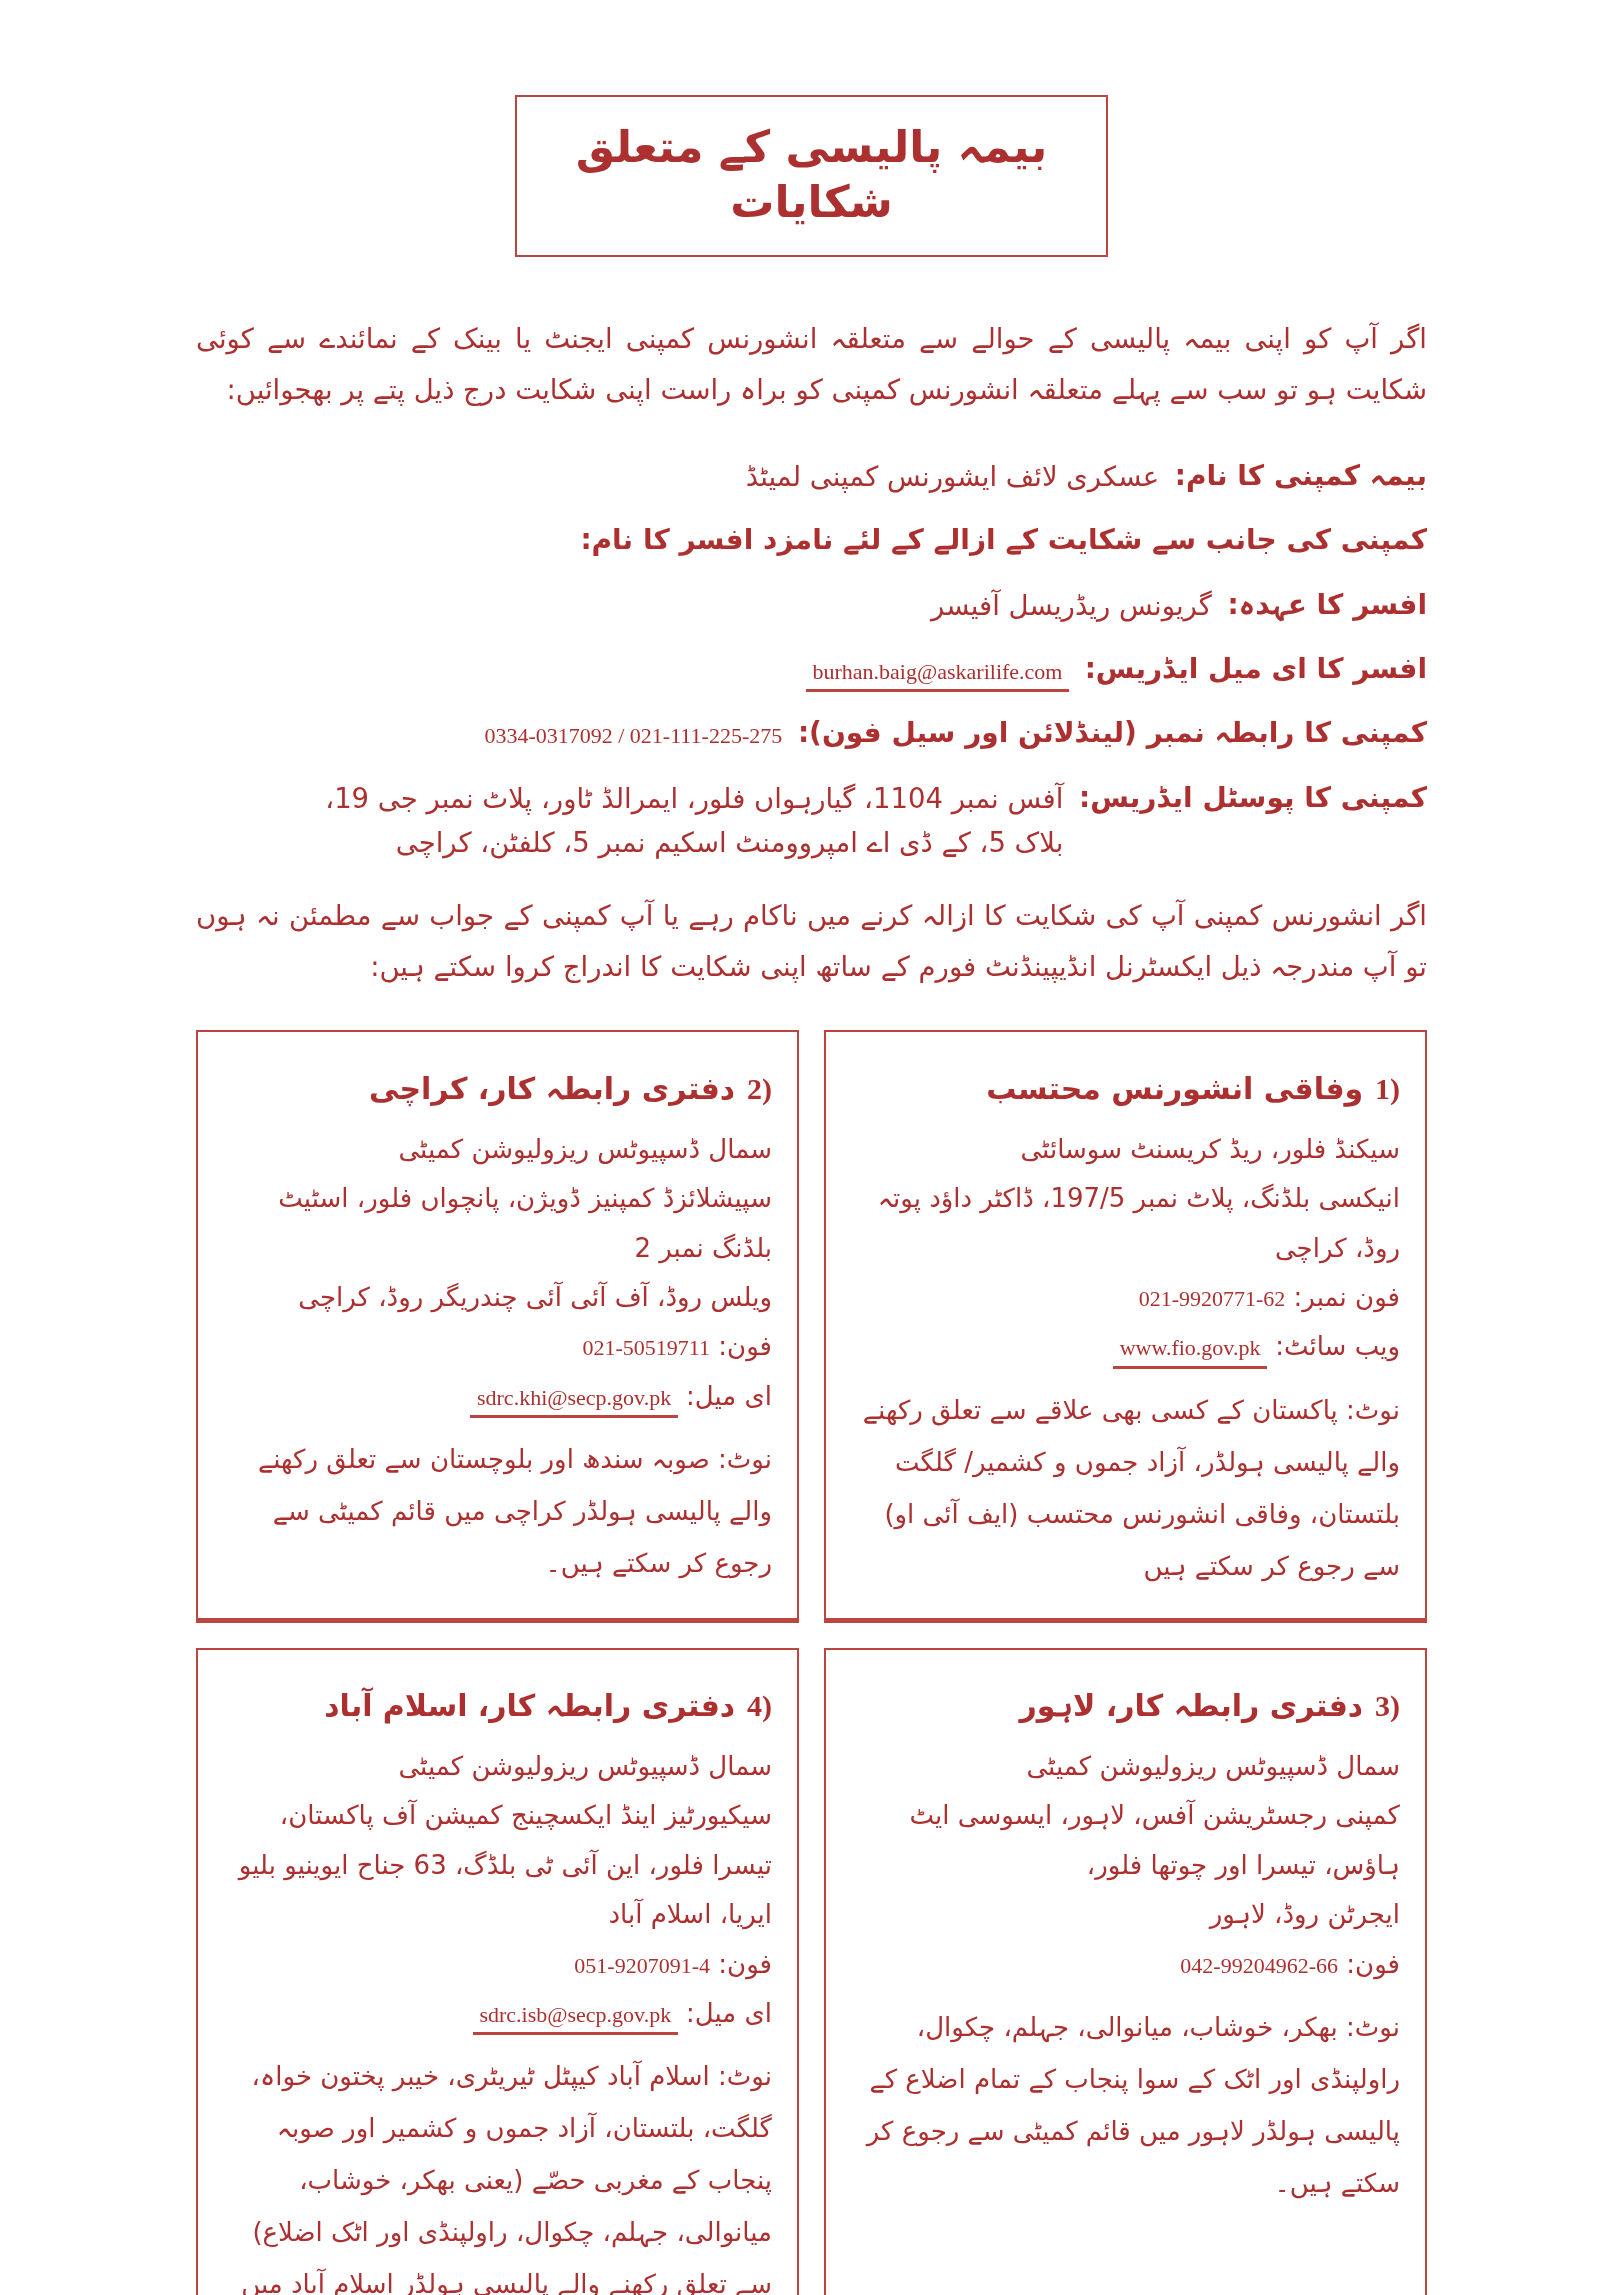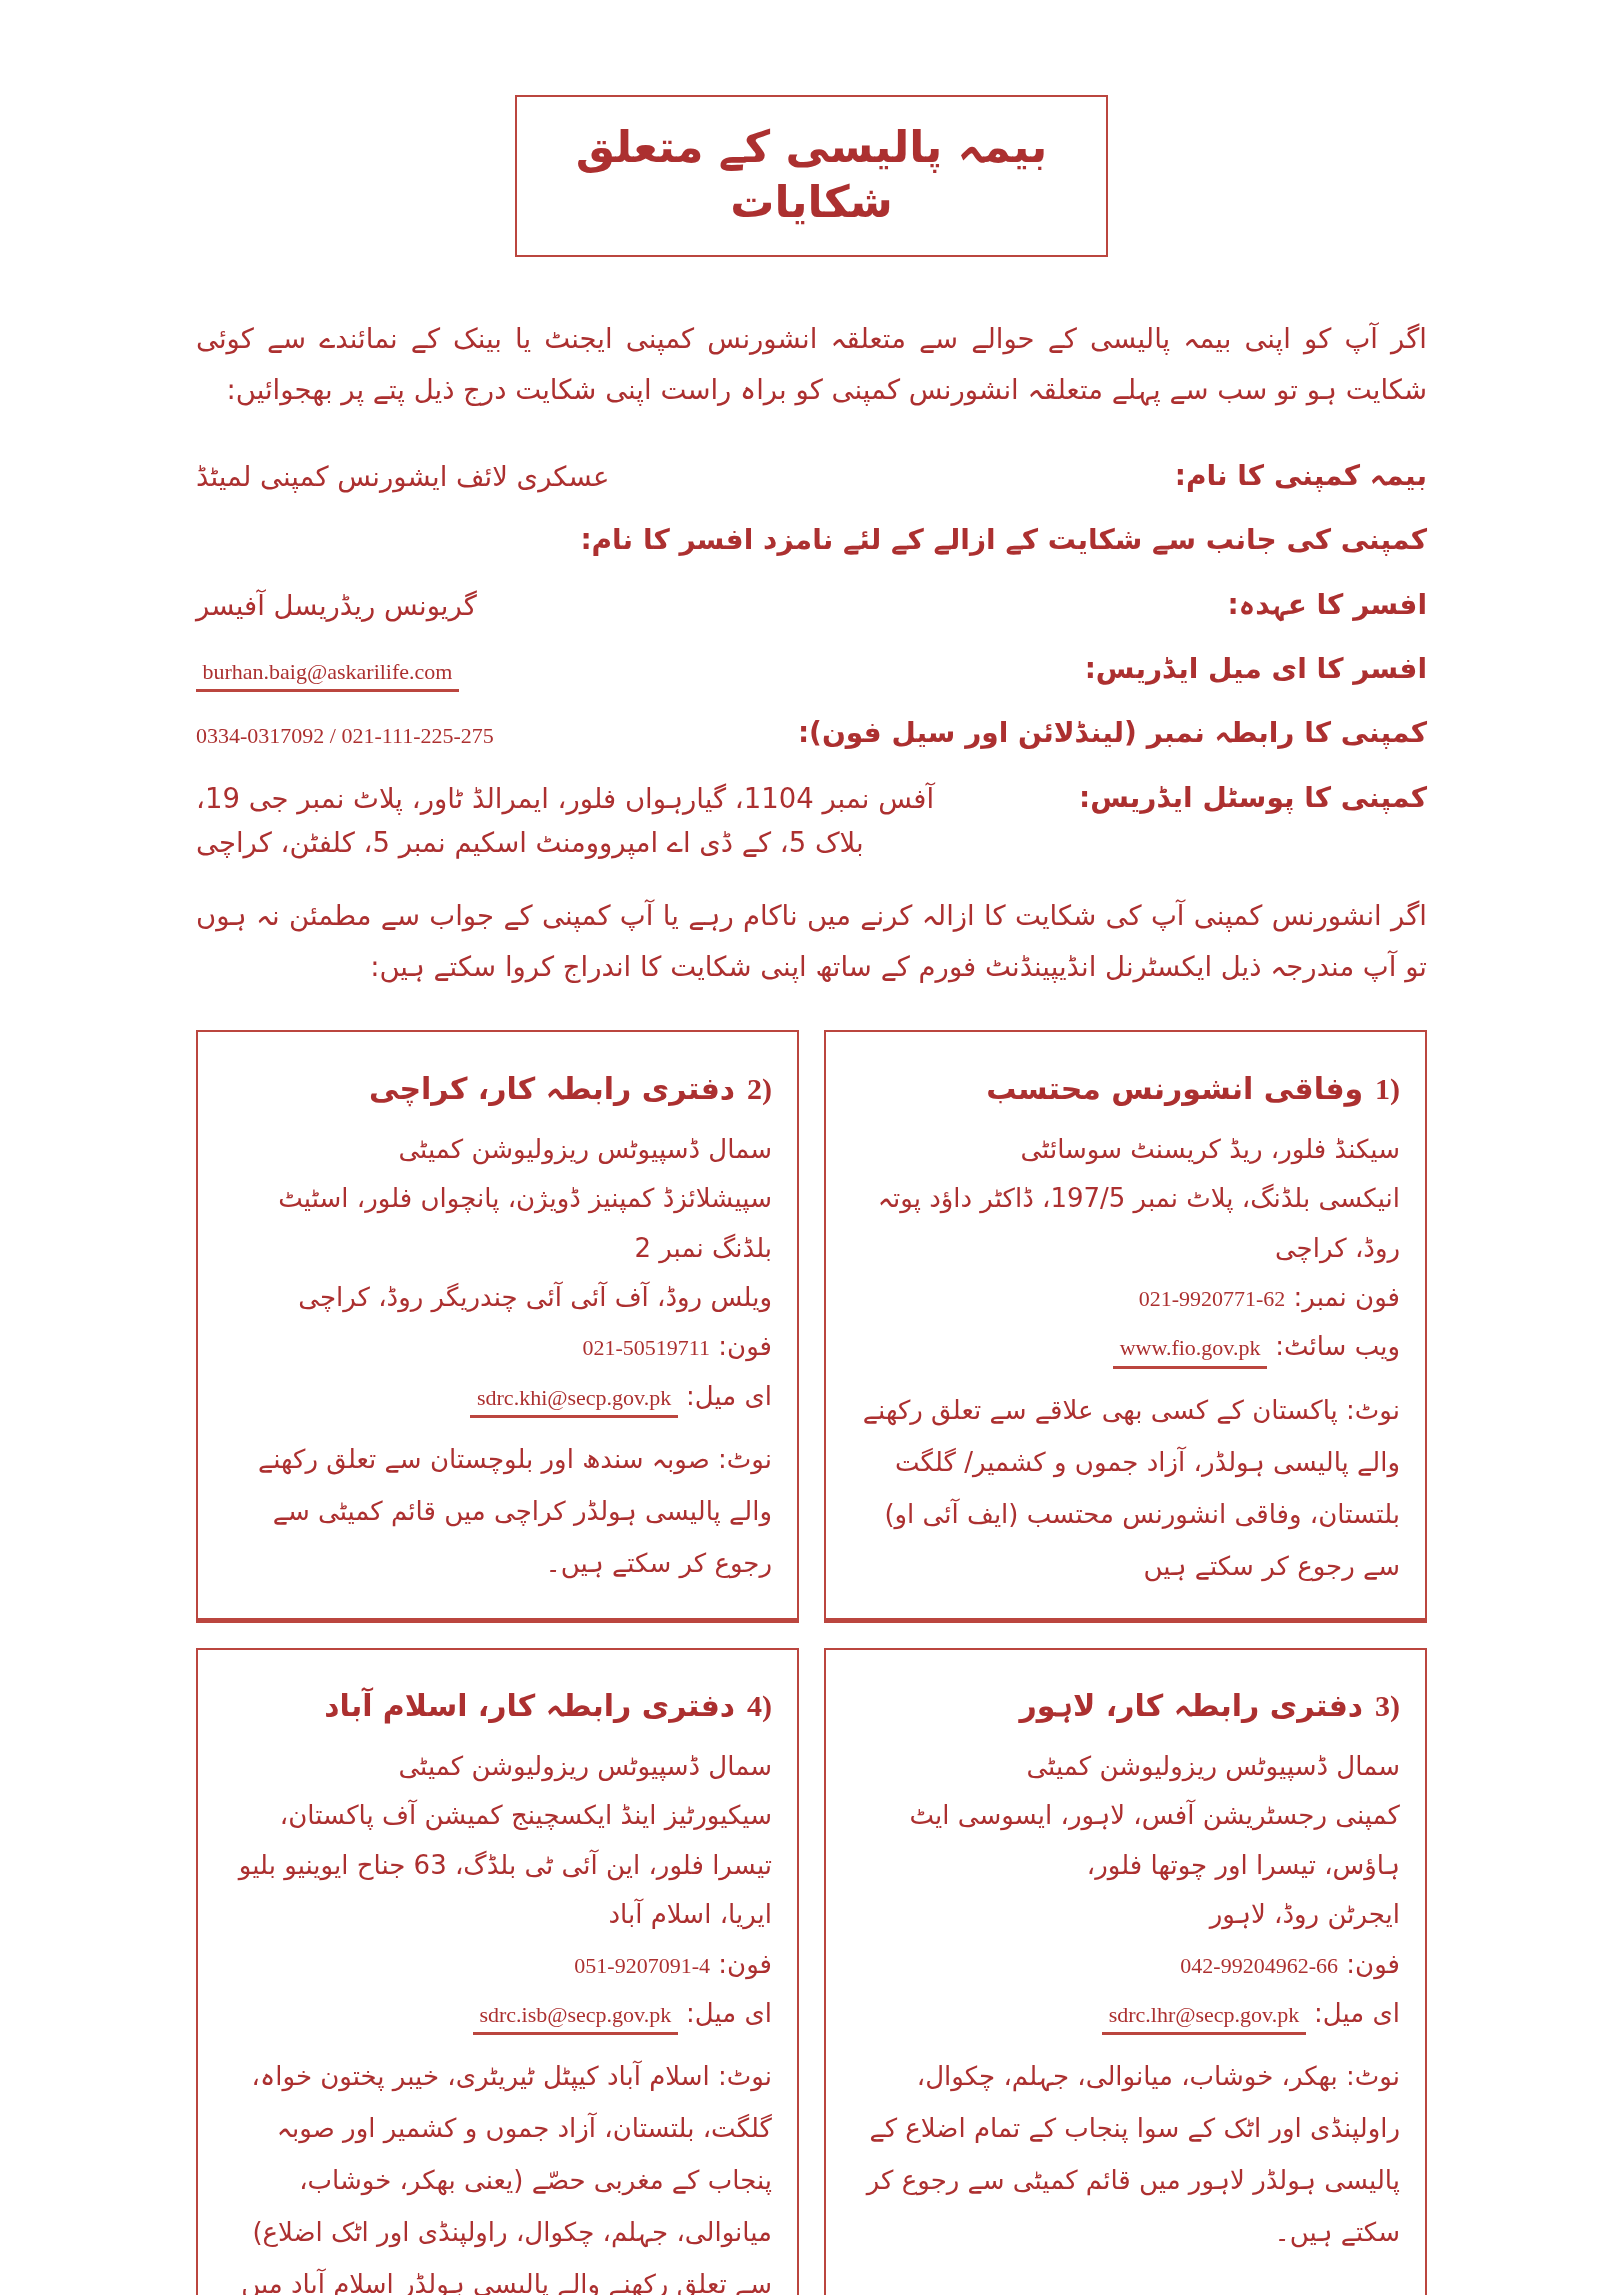--- a/index.html
+++ b/index.html
@@ -50,21 +50,21 @@
     margin-bottom:19.6px;
   }
   .info-label{
     font-size:28px;
     font-weight:bold;
     line-height:1.6;
     flex:0 1 auto;
   }
   .info-value{
     flex:1 1 auto;
-    text-align:left;
+    text-align:right;
     font-size:27.5px;
     line-height:1.6;
   }
   .ltr{
     direction:ltr;
     unicode-bidi:embed;
     font-family:"Liberation Serif","DejaVu Serif",serif;
     font-size:22px;
   }
   .link{
@@ -199,24 +199,20 @@
       <div class="forum-heading">
         <span class="num">3)</span><span>دفتری رابطہ کار، لاہور</span>
       </div>
       <div class="forum-line">سمال ڈسپیوٹس ریزولیوشن کمیٹی</div>
       <div class="forum-line">کمپنی رجسٹریشن آفس، لاہور، ایسوسی ایٹ ہاؤس، تیسرا اور چوتھا فلور،</div>
       <div class="forum-line">ایجرٹن روڈ، لاہور</div>
       <div class="forum-line">
         <span class="lbl">فون:</span>
         <span class="ltr">042-99204962-66</span>
       </div>
-      <div class="forum-line">
-        <span class="lbl">ای میل:</span>
-        <span class="ltr link">sdrc.lhr@secp.gov.pk</span>
-      </div>
       <div class="forum-note">نوٹ: بھکر، خوشاب، میانوالی، جہلم، چکوال، راولپنڈی اور اٹک کے سوا پنجاب کے تمام اضلاع کے پالیسی ہولڈر لاہور میں قائم کمیٹی سے رجوع کر سکتے ہیں۔</div>
     </div>
 
     <div class="forum-box">
       <div class="forum-heading">
         <span class="num">4)</span><span>دفتری رابطہ کار، اسلام آباد</span>
       </div>
       <div class="forum-line">سمال ڈسپیوٹس ریزولیوشن کمیٹی</div>
       <div class="forum-line">سیکیورٹیز اینڈ ایکسچینج کمیشن آف پاکستان،</div>
       <div class="forum-line">تیسرا فلور، این آئی ٹی بلڈگ، 63 جناح ایوینیو بلیو ایریا، اسلام آباد</div>

